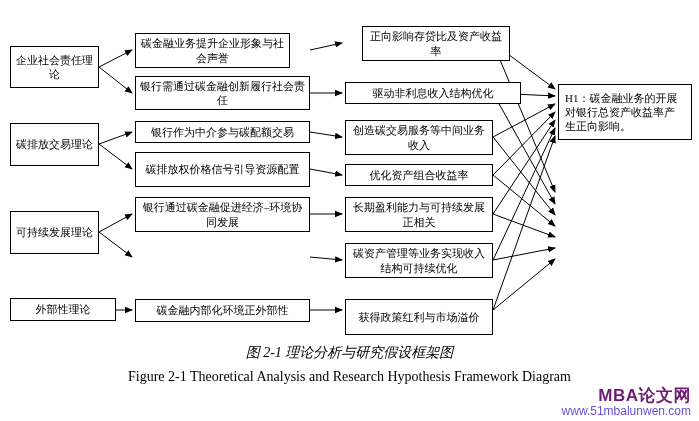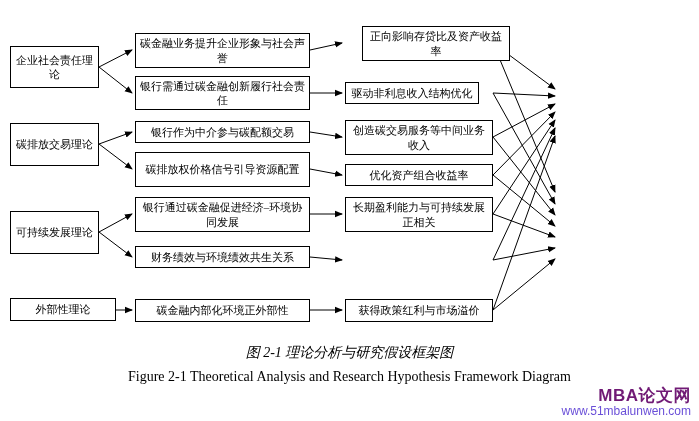--- a/index.html
+++ b/index.html
@@ -28,36 +28,36 @@
   }
   .box.hyp { text-align:left; justify-content:flex-start; padding:3px 6px; line-height:1.3; }
 
   
   #t1 {left:10px; top:46px;  width:89px;  height:42px;}
   #t2 {left:10px; top:123px; width:89px;  height:43px;}
   #t3 {left:10px; top:211px; width:89px;  height:43px;}
   #t4 {left:10px; top:298px; width:106px;  height:23px;}
 
   
-  #b1 {left:135px; top:33px;  width:175px; height:35px;text-align:center;}
+  #b1 {left:135px; top:33px;  width:155px; height:35px;text-align:center;}
   #b2 {left:135px; top:76px;  width:175px; height:34px;}
   #b3 {left:135px; top:121px; width:175px; height:22px;}
   #b4 {left:135px; top:152px; width:175px; height:35px;}
   #b5 {left:135px; top:197px; width:175px; height:35px;}
   #b6 {left:135px; top:246px; width:175px; height:22px;}
   #b7 {left:135px; top:299px; width:175px; height:23px;}
 
   
   #c1 {left:362px; top:26px;  width:148px; height:35px;}
-  #c2 {left:345px; top:82px;  width:134px; height:22px;}
+  #c2 {left:345px; top:82px;  width:176px; height:22px;}
   #c3 {left:345px; top:120px; width:148px; height:35px;}
   #c4 {left:345px; top:164px; width:148px; height:22px;}
   #c5 {left:345px; top:197px; width:148px; height:35px;}
   #c6 {left:345px; top:243px; width:148px; height:35px;}
-  #c7 {left:345px; top:299px; width:148px; height:23px;}
+  #c7 {left:345px; top:299px; width:148px; height:36px;}
 
   
   #h1 {left:558px; top:84px;  width:134px; height:56px;}
   #h2 {left:558px; top:188px; width:134px; height:84px;}
 
   .caption {
     position:absolute; left:0; width:699px;
     text-align:center; font-size:14px;
   }
   #caption-zh {top:344px;font-style:italic;}
@@ -118,30 +118,31 @@
   <div class="box" id="t1">企业社会责任理论</div>
   <div class="box" id="t2">碳排放交易理论</div>
   <div class="box" id="t3">可持续发展理论</div>
   <div class="box" id="t4">外部性理论</div>
 
   <div class="box" id="b1">碳金融业务提升企业形象与社会声誉</div>
   <div class="box" id="b2">银行需通过碳金融创新履行社会责任</div>
   <div class="box" id="b3">银行作为中介参与碳配额交易</div>
   <div class="box" id="b4">碳排放权价格信号引导资源配置</div>
   <div class="box" id="b5">银行通过碳金融促进经济–环境协同发展</div>
-  <div class="box" id="b6">财务绩效与环境绩效共生关系</div>
   <div class="box" id="b7">碳金融内部化环境正外部性</div>
 
   <div class="box" id="c1">正向影响存贷比及资产收益率</div>
   <div class="box" id="c2">驱动非利息收入结构优化</div>
   <div class="box" id="c3">创造碳交易服务等中间业务收入</div>
   <div class="box" id="c4">优化资产组合收益率</div>
   <div class="box" id="c5">长期盈利能力与可持续发展正相关</div>
+  <div class="box" id="c6">碳资产管理等业务实现收入结构可持续优化</div>
   <div class="box" id="c7">获得政策红利与市场溢价</div>
 
+  <div class="box hyp" id="h1">H1：碳金融业务的开展对银行总资产收益率产生正向影响。</div>
 
   <div class="caption" id="caption-zh">图 2-1 理论分析与研究假设框架图</div>
   <div class="caption" id="caption-en">Figure 2-1 Theoretical Analysis and Research Hypothesis Framework Diagram</div>
 
   <div class="wm" id="wm-brand" style="color: #701a75;">MBA论文网</div>
   <div class="wm" id="wm-url" style="color: rgb(106, 79, 216);">www.51mbalunwen.com</div>
 
 </div>
 
 </body></html>

